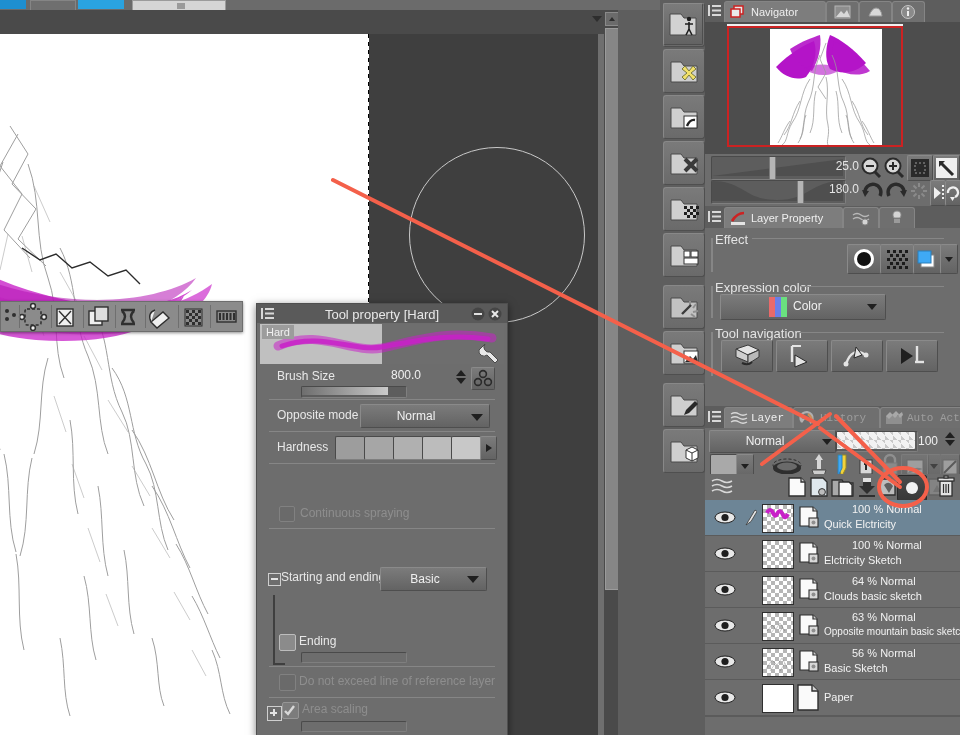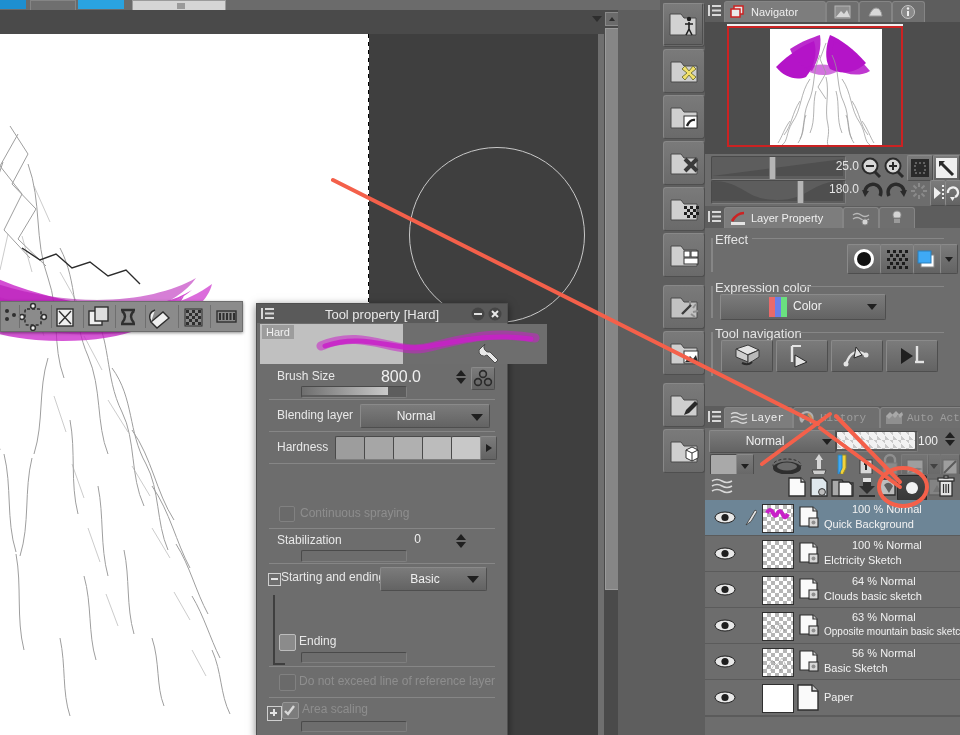--- a/index.html
+++ b/index.html
@@ -799,21 +799,21 @@
               <path d="M4 8 q3 -6 6 0 q2 5 4 1 q3 -6 6 1 q2 5 5 -1" stroke="#c820c8" stroke-width="4" fill="none"></path>
             </svg>
         </div>
         <svg class="licon" viewBox="0 0 23 25">
             <path d="M2 2 h13 l4 4 v15 H2z" fill="#fafafa" stroke="#2f2f2f" stroke-width="1.2"></path>
             <path d="M15 2 v4 h4" fill="#cfcfcf" stroke="#2f2f2f" stroke-width="1.2"></path>
             <rect x="11" y="13" width="9" height="9" fill="#d9d9d9" stroke="#2f2f2f" stroke-width="1.1"></rect>
             <circle cx="15.5" cy="17.5" r="2" fill="#8f8f8f"></circle>
           </svg>
         <span class="m1">100 % Normal</span>
-        <span class="m2">Quick Background</span>
+        <span class="m2">Quick Elctricity</span>
       </div>
 
       <div class="lrow" style="top:36px">
         <svg class="eye" viewBox="0 0 22 13">
             <ellipse cx="11" cy="6.5" rx="10" ry="5.5" fill="#e8e8e8" stroke="#1e1e1e"></ellipse>
             <circle cx="11" cy="6.5" r="3.6" fill="#1e1e1e"></circle>
           </svg>
         <div class="thumb"></div>
         <svg class="licon" viewBox="0 0 23 25">
             <path d="M2 2 h13 l4 4 v15 H2z" fill="#fafafa" stroke="#2f2f2f" stroke-width="1.2"></path>
@@ -921,55 +921,55 @@
         <circle cx="7" cy="7" r="6.5" fill="#454545"></circle>
           <rect x="3" y="6" width="8" height="2" fill="#e0e0e0"></rect>
       </svg>
       <svg class="abs" style="left:231px;top:3px;" width="14" height="14" viewBox="0 0 14 14">
         <circle cx="7" cy="7" r="6.5" fill="#454545"></circle>
           <path d="M4 4 l6 6 M10 4 l-6 6" stroke="#e8e8e8" stroke-width="2"></path>
       </svg>
     </div>
 
     <div class="abs" style="left:3px;top:20px;width:244px;height:40px;overflow:hidden;
-          background:linear-gradient(90deg,#c0c0c0 0 50%,#6e6e6e 50% 100%);padding-left:43px;">
+          background:linear-gradient(90deg,#c0c0c0 0 50%,#6e6e6e 50% 100%);">
       <svg width="244" height="40" viewBox="0 0 244 40">
         <path d="M18 22 C60 4 90 30 122 24 C158 16 186 6 232 14" stroke="#c820c8" stroke-width="9" fill="none" opacity=".55" stroke-linecap="round"></path>
         <path d="M22 22 C62 8 92 28 122 23 C156 17 186 9 228 15" stroke="#c820c8" stroke-width="5" fill="none" opacity=".85" stroke-linecap="round"></path>
       </svg>
       <span class="abs" style="left:2px;top:1px;padding:1px 4px;background:#9c9c9c;color:#f0f0f0;font-size:11px;">Hard</span>
       <svg class="abs" style="left:218px;top:16px;" width="24" height="24" viewBox="0 0 24 24">
         <path d="M7 4 a5 5 0 0 0 5 8 l8 8 -3 3 -8 -8 a5 5 0 0 1 -8 -5z" fill="#e8e8e8" stroke="#4a4a4a"></path>
       </svg>
     </div>
 
     <div class="abs" style="left:0;top:62px;width:204px;height:370px;">
 
       <div class="abs" style="left:0;top:0;width:250px;height:35px;">
         <span class="abs lbl" style="left:20px;top:3px;font-size:12px;">Brush Size</span>
         <div class="abs sunk" style="left:44px;top:20px;width:104px;height:10px;">
           <div class="abs" style="left:0;top:0;width:86px;height:8px;background:linear-gradient(90deg,#6e6e6e,#cacaca);"></div>
         </div>
-        <span class="abs" style="left:104px;top:2px;width:60px;text-align:right;font-size:16px;color:#f0f0f0;">800.0</span>
+        <span class="abs" style="left:104px;top:2px;width:60px;text-align:right;font-size:12px;color:#f0f0f0;">800.0</span>
         <div class="abs" style="left:199px;top:4px;">
           <div class="abs" style="left:0;top:0;width:0;height:0;border-left:5px solid transparent;border-right:5px solid transparent;border-bottom:6px solid #1f1f1f;"></div>
           <div class="abs" style="left:0;top:8px;width:0;height:0;border-left:5px solid transparent;border-right:5px solid transparent;border-top:6px solid #1f1f1f;"></div>
         </div>
         <div class="abs btn3d" style="left:214px;top:1px;width:22px;height:21px;">
           <svg width="22" height="21" viewBox="0 0 22 21">
               <circle cx="11" cy="6" r="3.4" fill="none" stroke="#2a2a2a" stroke-width="1.6"></circle>
               <circle cx="6" cy="14" r="3.4" fill="none" stroke="#2a2a2a" stroke-width="1.6"></circle>
               <circle cx="16" cy="14" r="3.4" fill="none" stroke="#2a2a2a" stroke-width="1.6"></circle>
             </svg>
         </div>
         <div class="abs" style="left:12px;top:33px;width:226px;height:1px;background:#868686;"></div>
       </div>
 
       <div class="abs" style="left:0;top:35px;width:250px;height:32px;">
-        <span class="abs lbl" style="left:20px;top:7px;font-size:12px;">Blending layer</span>
+        <span class="abs lbl" style="left:20px;top:7px;font-size:12px;">Opposite mode</span>
         <div class="abs btn3d" style="left:103px;top:3px;width:128px;height:22px;">
           <span class="abs" style="left:0;top:4px;width:110px;text-align:center;font-size:12px;color:#f0f0f0;">Normal</span>
           <div class="abs" style="left:110px;top:9px;width:0;height:0;border-left:6px solid transparent;border-right:6px solid transparent;border-top:7px solid #1f1f1f;"></div>
         </div>
         <div class="abs" style="left:12px;top:30px;width:226px;height:1px;background:#868686;"></div>
       </div>
 
       <div class="abs" style="left:0;top:67px;width:250px;height:32px;">
         <span class="abs lbl" style="left:20px;top:7px;font-size:12px;">Hardness</span>
         <div class="abs sunk" style="left:78px;top:3px;width:28px;height:22px;background:#9d9d9d;"></div>
@@ -983,30 +983,20 @@
         <div class="abs" style="left:12px;top:30px;width:226px;height:1px;background:#868686;"></div>
       </div>
 
 
       <div class="abs" style="left:0;top:134px;width:250px;height:30px;">
         <div class="abs" style="left:22px;top:6px;width:14px;height:14px;background:#6a6a6a;border:1px solid #818181;border-radius:2px;"></div>
         <span class="abs" style="left:43px;top:6px;font-size:12px;color:#8e8e8e;">Continuous spraying</span>
         <div class="abs" style="left:12px;top:28px;width:226px;height:1px;background:#868686;"></div>
       </div>
 
-      <div class="abs" style="left:0;top:164px;width:250px;height:35px;">
-        <span class="abs lbl" style="left:20px;top:3px;font-size:12px;">Stabilization</span>
-        <div class="abs sunk" style="left:44px;top:20px;width:104px;height:10px;background:#6d6d6d;"></div>
-        <span class="abs" style="left:140px;top:2px;width:24px;text-align:right;font-size:12px;color:#f0f0f0;">0</span>
-        <div class="abs" style="left:199px;top:4px;">
-          <div class="abs" style="left:0;top:0;width:0;height:0;border-left:5px solid transparent;border-right:5px solid transparent;border-bottom:6px solid #1f1f1f;"></div>
-          <div class="abs" style="left:0;top:8px;width:0;height:0;border-left:5px solid transparent;border-right:5px solid transparent;border-top:6px solid #1f1f1f;"></div>
-        </div>
-        <div class="abs" style="left:12px;top:33px;width:226px;height:1px;background:#868686;"></div>
-      </div>
 
       <div class="abs" style="left:0;top:199px;width:250px;height:30px;">
         <div class="abs" style="left:11px;top:8px;width:11px;height:11px;border:1px solid #cfcfcf;">
           <div class="abs" style="left:2px;top:4px;width:7px;height:2px;background:#e4e4e4;"></div>
         </div>
         <span class="abs lbl" style="left:24px;top:5px;font-size:12px;">Starting and ending</span>
         <div class="abs btn3d" style="left:123px;top:2px;width:105px;height:22px;">
           <span class="abs" style="left:0;top:4px;width:88px;text-align:center;font-size:12px;color:#f0f0f0;">Basic</span>
           <div class="abs" style="left:86px;top:8px;width:0;height:0;border-left:6px solid transparent;border-right:6px solid transparent;border-top:7px solid #1f1f1f;"></div>
         </div>

